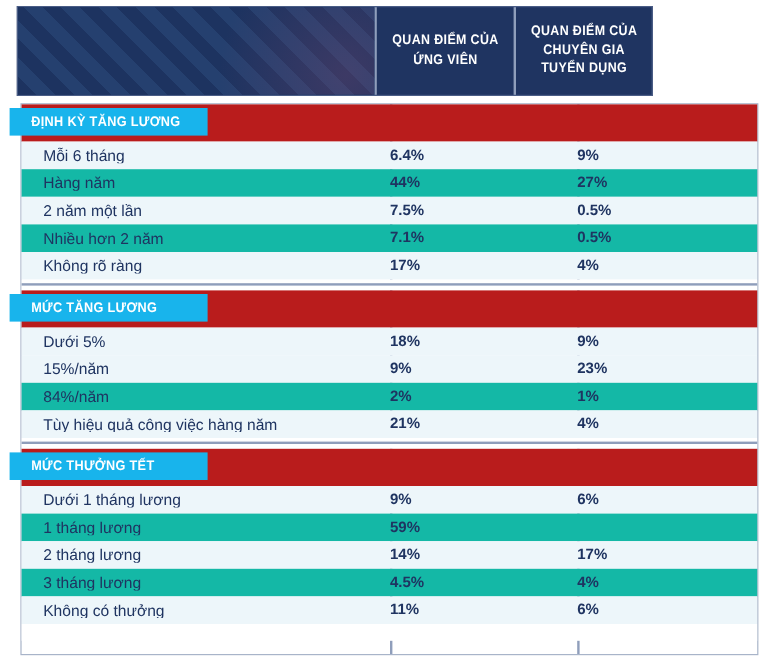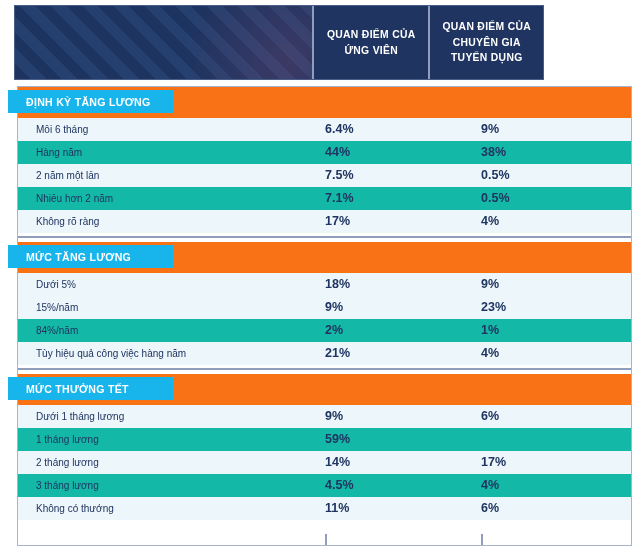--- a/index.html
+++ b/index.html
@@ -115,21 +115,21 @@
     content: "";
     position: absolute;
     left: 0; right: 0; top: 3px;
     height: 2px;
     background: #8f9ebb;
   }
 
   .section-head {
     position: relative;
     height: 31px;
-    background: #f97316;
+    background: #b91c1c;
   }
   .section-tag {
     position: absolute;
     left: -10px;
     top: 3px;
     height: 23px;
     width: 165px;
     background: #18b4ec;
     display: flex;
     align-items: center;
@@ -154,21 +154,21 @@
     align-items: center;
     background: #14b8a6;
   }
   .row.alt { background: #edf6fa; }
 
   .cell-label {
     width: 307px;
     flex: 0 0 307px;
     padding-left: 18px;
     color: #1f3461;
-    font-size: 10px;
+    font-size: 13px;
     line-height: 1;
     white-space: nowrap;
     overflow: hidden;
   }
   .cell-val {
     flex: 1 1 0;
     color: #1f3461;
     font-size: 12.5px;
     font-weight: bold;
     line-height: 1;
@@ -210,21 +210,21 @@
       </div>
       <div class="rows">
         <div class="row alt">
           <div class="cell-label">Mỗi 6 tháng</div>
           <div class="cell-val c1">6.4%</div>
           <div class="cell-val c2">9%</div>
         </div>
         <div class="row">
           <div class="cell-label">Hàng năm</div>
           <div class="cell-val c1">44%</div>
-          <div class="cell-val c2">38%</div>
+          <div class="cell-val c2">27%</div>
         </div>
         <div class="row alt">
           <div class="cell-label">2 năm một lần</div>
           <div class="cell-val c1">7.5%</div>
           <div class="cell-val c2">0.5%</div>
         </div>
         <div class="row">
           <div class="cell-label">Nhiều hơn 2 năm</div>
           <div class="cell-val c1">7.1%</div>
           <div class="cell-val c2">0.5%</div>

